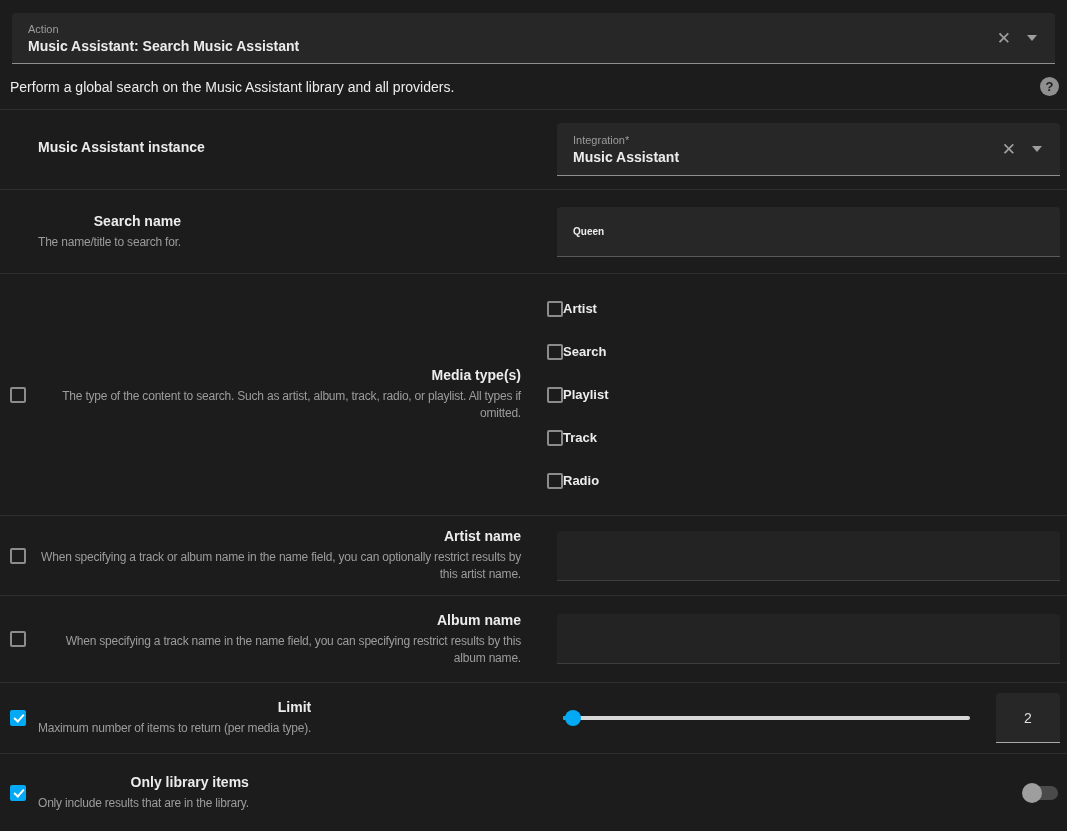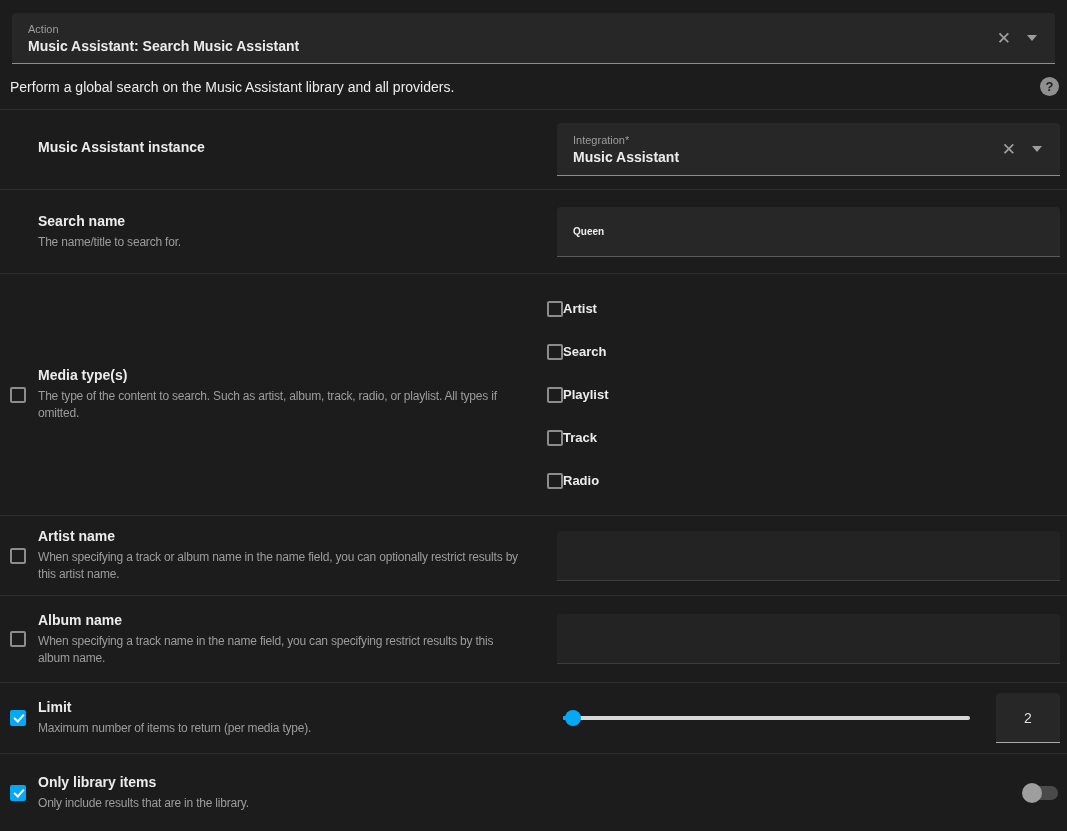--- a/index.html
+++ b/index.html
@@ -27,21 +27,21 @@
   .desc-bar{height:46px; display:flex; align-items:center; padding:0 8px 0 10px;
     border-bottom:1px solid var(--divider); font-size:14px; color:var(--txt);}
   .help{margin-left:auto; width:19px; height:19px; border-radius:50%; background:#8f8f8f;
     color:#1c1c1c; font-weight:bold; font-size:13px; display:flex; align-items:center;
     justify-content:center; cursor:pointer;}
 
   
   .row{display:flex; border-bottom:1px solid var(--divider);}
   .row:last-child{border-bottom:none;}
   .row-left{flex:0 0 533px; display:flex; align-items:center; gap:12px;
-    padding:8px 12px 8px 10px;}
+    padding:8px 12px 8px 10px;text-align:right;}
   .row-left.no-check .text-block{margin-left:28px;}
   .text-block{min-width:0;}
   .row-title{font-size:14px; font-weight:700; color:var(--txt); margin-bottom:5px;}
   .row-sub{font-size:12px; color:var(--sub); line-height:1.4; letter-spacing:-0.2px;}
   .row-right{flex:1; display:flex; flex-direction:column; justify-content:center;
     padding:0 7px 0 24px;}
 
   
   .checkbox{flex:0 0 16px; width:16px; height:16px; border:2px solid var(--cb-border);
     border-radius:2px; position:relative; cursor:pointer;}

